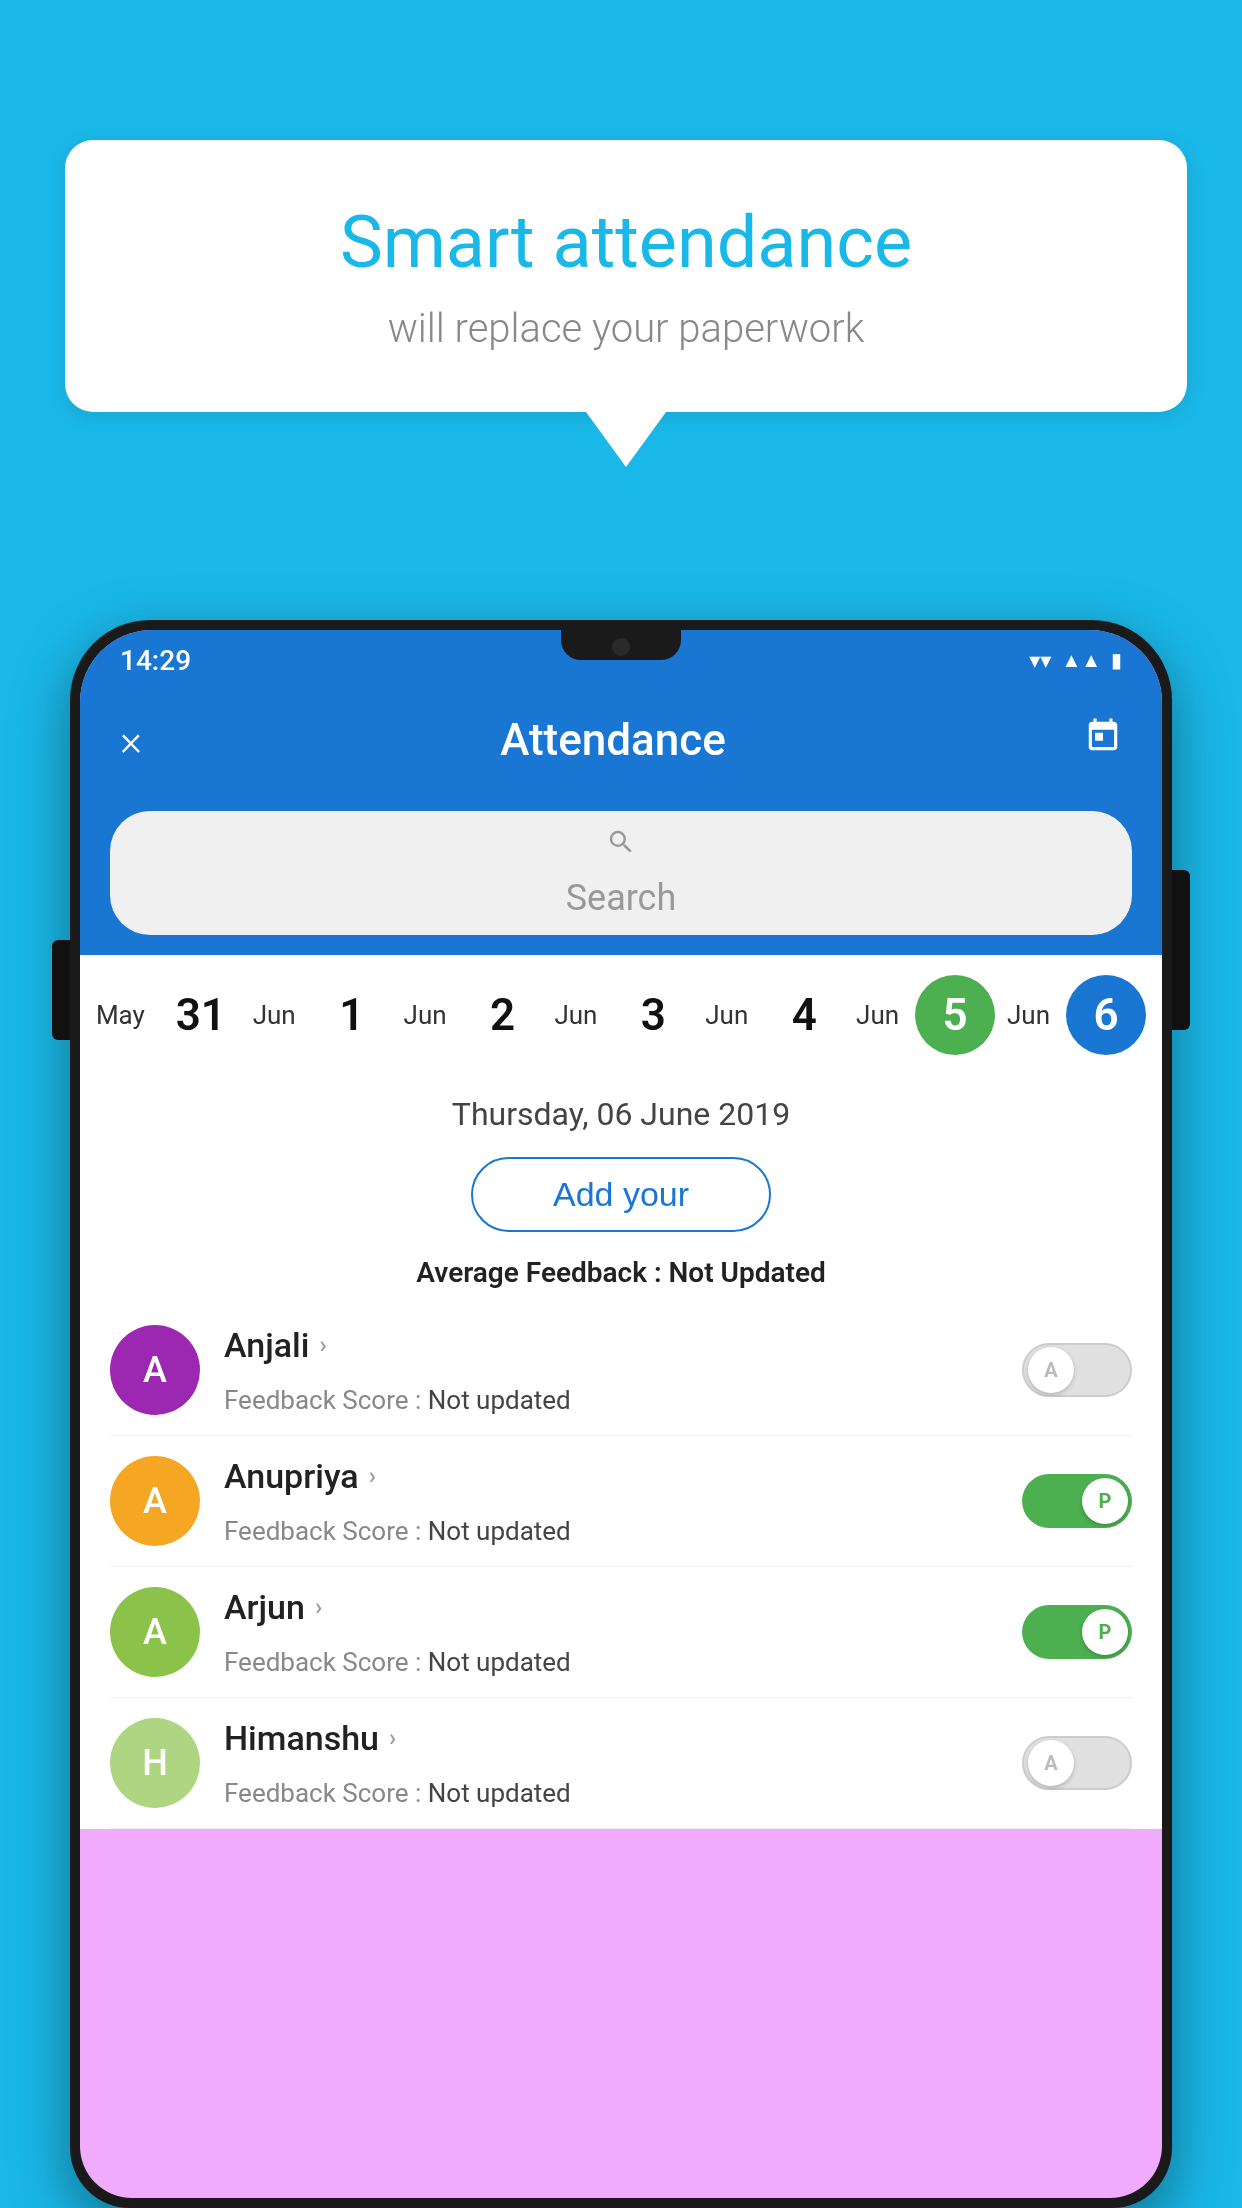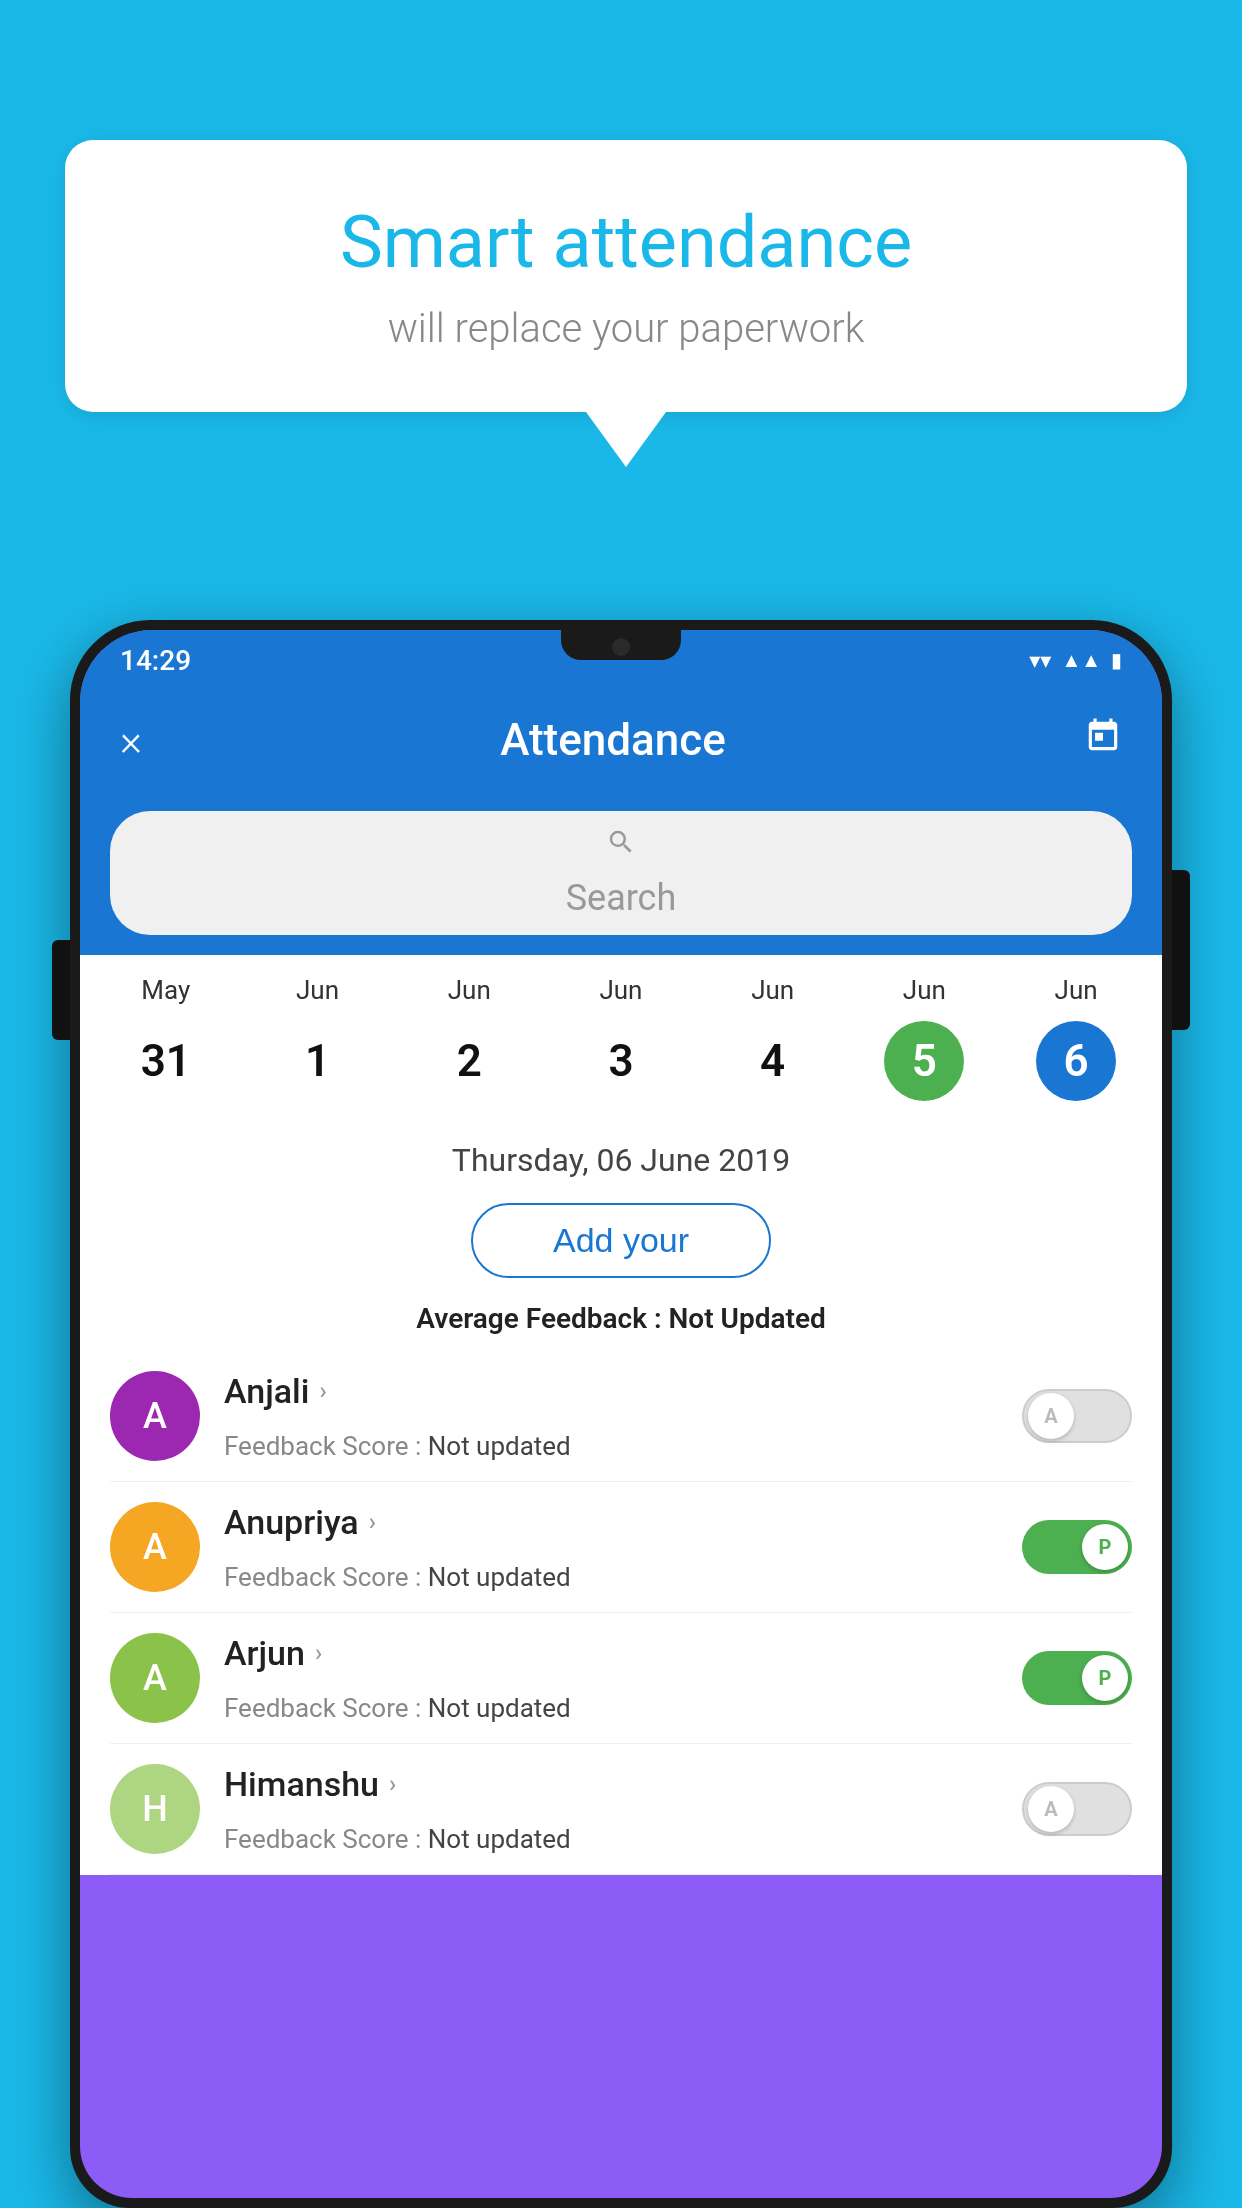--- a/index.html
+++ b/index.html
@@ -56,21 +56,21 @@
       top: 620px;
       left: 70px;
       right: 70px;
       bottom: 0;
       background: #1a1a1a;
       border-radius: 80px 80px 60px 60px;
       padding: 10px;
       box-shadow: 0 20px 60px rgba(0,0,0,0.4);
     }
     .phone-inner {
-      background: #8b5cf6;
+      background: #f0abfc;
       border-radius: 72px 72px 52px 52px;
       overflow: hidden;
       height: 100%;
       position: relative;
     }
 
     
     .phone-notch {
       position: absolute;
       top: 0;
@@ -162,21 +162,20 @@
     
     .calendar-strip {
       background: #fff;
       padding: 20px 10px;
       display: flex;
       justify-content: space-around;
       align-items: center;
     }
     .calendar-day {
       display: flex;
-      flex-direction: column;
       align-items: center;
       gap: 16px;
       min-width: 100px;
     }
     .day-month {
       font-size: 26px;
       color: #333;
     }
     .day-num {
       font-size: 44px;

